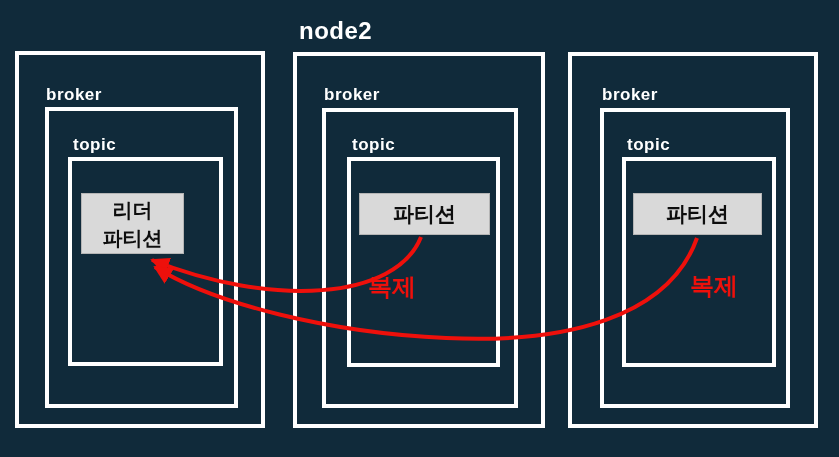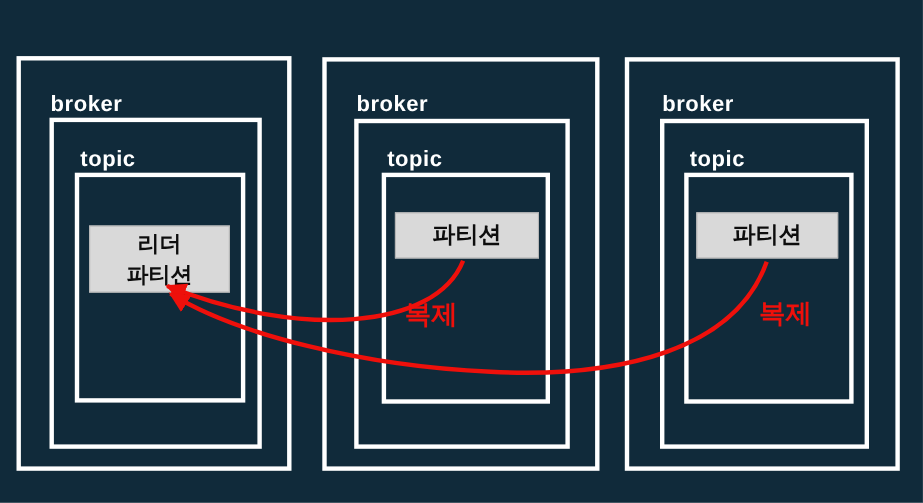--- a/index.html
+++ b/index.html
@@ -18,21 +18,21 @@
   }
   .lbl{
     position:absolute;
     color:#ffffff;
     font-weight:700;
     font-size:24px;
     line-height:28px;
     letter-spacing:0.5px;
     white-space:nowrap;
   }
-  .lbl.inner{font-size:20px;}
+  .lbl.inner{font-size:17px;}
   .partition{
     position:absolute;
     background:#d9d9d9;
     border:1px solid #b5b5b5;
     box-sizing:border-box;
     color:#0d0d0d;
     font-weight:700;
     display:flex;
     flex-direction:column;
     align-items:center;
@@ -60,25 +60,26 @@
 </head>
 <body>
 
 <div class="stage">
 
   <div class="wbox" style="left:15px;top:51px;width:250px;height:377px;"></div>
   <div class="lbl inner" style="left:46px;top:81px;">broker</div>
   <div class="wbox" style="left:45px;top:107px;width:193px;height:301px;"></div>
   <div class="lbl inner" style="left:73px;top:131px;">topic</div>
   <div class="wbox" style="left:68px;top:157px;width:155px;height:209px;"></div>
-  <div class="partition leader" style="left:81px;top:205px;width:128px;height:61px;">
+  <div class="partition leader" style="left:81px;top:193px;width:103px;height:61px;">
     <span>리더</span>
     <span>파티션</span>
   </div>
 
+  <div class="lbl" style="left:299px;top:17px;">node2</div>
   <div class="wbox" style="left:293px;top:52px;width:252px;height:376px;"></div>
   <div class="lbl inner" style="left:324px;top:81px;">broker</div>
   <div class="wbox" style="left:322px;top:108px;width:196px;height:300px;"></div>
   <div class="lbl inner" style="left:352px;top:131px;">topic</div>
   <div class="wbox" style="left:347px;top:157px;width:153px;height:210px;"></div>
   <div class="partition single" style="left:359px;top:193px;width:131px;height:42px;">
     <span>파티션</span>
   </div>
 
   <div class="wbox" style="left:568px;top:52px;width:250px;height:376px;"></div>

